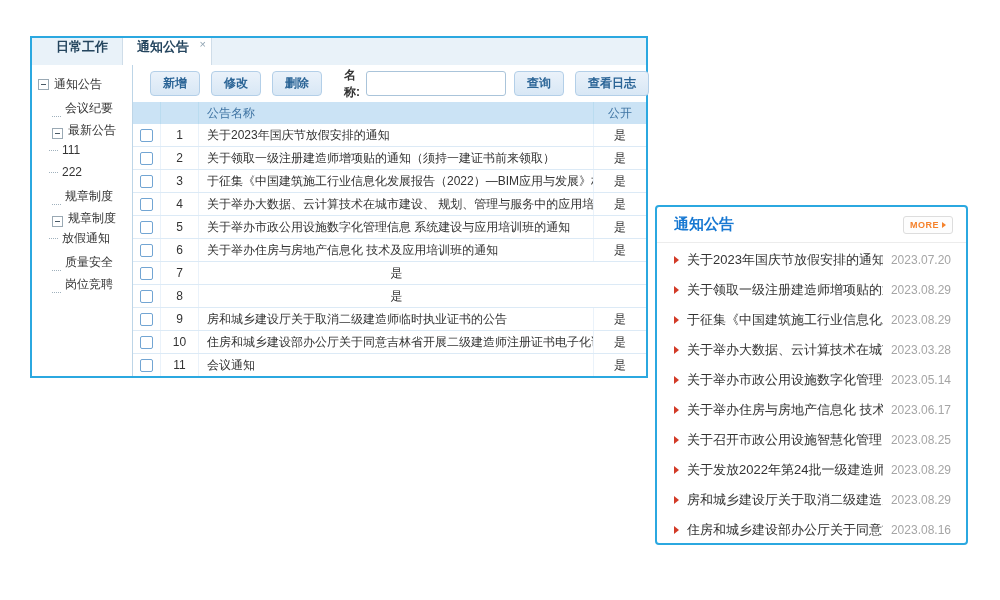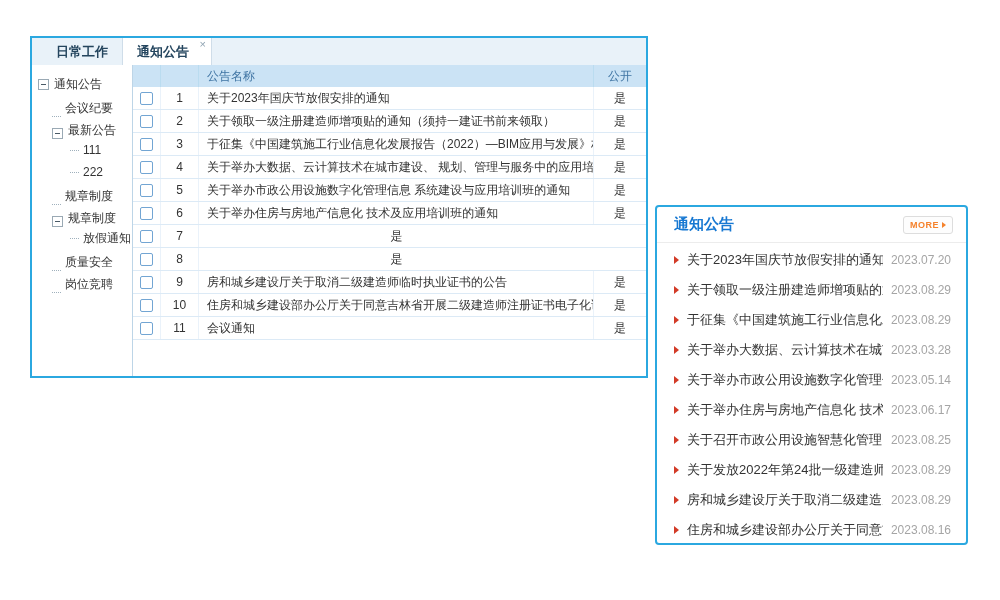--- a/index.html
+++ b/index.html
@@ -13,21 +13,21 @@
   .main-window {
     position:absolute; left:30px; top:36px; width:618px; height:342px;
     border:2px solid #2BA8E0; background:#fff;
     display:flex; flex-direction:column;
   }
   .tab-bar {
     height:27px; flex:none; background:#E9F2F9;
     display:flex; align-items:stretch; padding-left:10px;
   }
   .tab {
-    display:flex; align-items:center; padding:0 14px;
+    display:flex; padding:0 14px;
     font-size:13px; font-weight:bold; color:#24455E;
     position:relative; cursor:pointer; white-space:nowrap;
   }
   .tab.active {
     background:#fff; border-left:1px solid #CFDDE9; border-right:1px solid #CFDDE9;
     padding-right:22px;
   }
   .tab-close {
     display:none; position:absolute; top:0px; right:5px;
     font-size:11px; font-weight:normal; color:#8FA3B2; line-height:12px;
@@ -40,21 +40,21 @@
   .tree-panel {
     width:101px; flex:none; border-right:1px solid #BDD5E7;
     padding-top:8px; overflow:hidden; background:#fff;
   }
   .tree-item {
     height:22px; display:flex; align-items:center;
     font-size:12px; color:#333; cursor:pointer; white-space:nowrap;
   }
   .tree-item.lv0 { padding-left:6px; }
   .tree-item.lv1 { padding-left:20px;align-items:flex-end; }
-  .tree-item.lv2 { padding-left:38px; }
+  .tree-item.lv2 { padding-left:17px; }
   .node-box {
     width:11px; height:11px; border:1px solid #9AA9B4; background:#fff;
     margin-right:5px; position:relative; flex:none; display:none;
   }
   .node-box::after {
     content:""; position:absolute; left:2px; right:2px; top:4px; height:1px; background:#4A5A66;
   }
   .tree-item.expandable .node-box { display:block; }
   .leaf-dash {
     width:9px; height:1px; border-top:1px dotted #9FB0BC; margin-right:4px; flex:none;
@@ -208,20 +208,29 @@
       </div>
         <div class="tree-item lv1" style="">
 
         <span class="leaf-dash"></span>
         <span>岗位竞聘</span>
       </div>
       </div>
 
     <div class="content">
 
+      <div class="toolbar">
+        <button class="btn">新增</button>
+        <button class="btn">修改</button>
+        <button class="btn">删除</button>
+        <span class="name-label">名称:</span>
+        <input class="name-input" type="text" value="" style="">
+        <button class="btn query-btn">查询</button>
+        <button class="btn log-btn">查看日志</button>
+      </div>
 
       <div class="grid-header">
         <div class="cell-check"></div>
         <div class="cell-index"></div>
         <div class="cell-name">公告名称</div>
         <div class="cell-public">公开</div>
       </div>
 
       <div class="rows-area">
 

